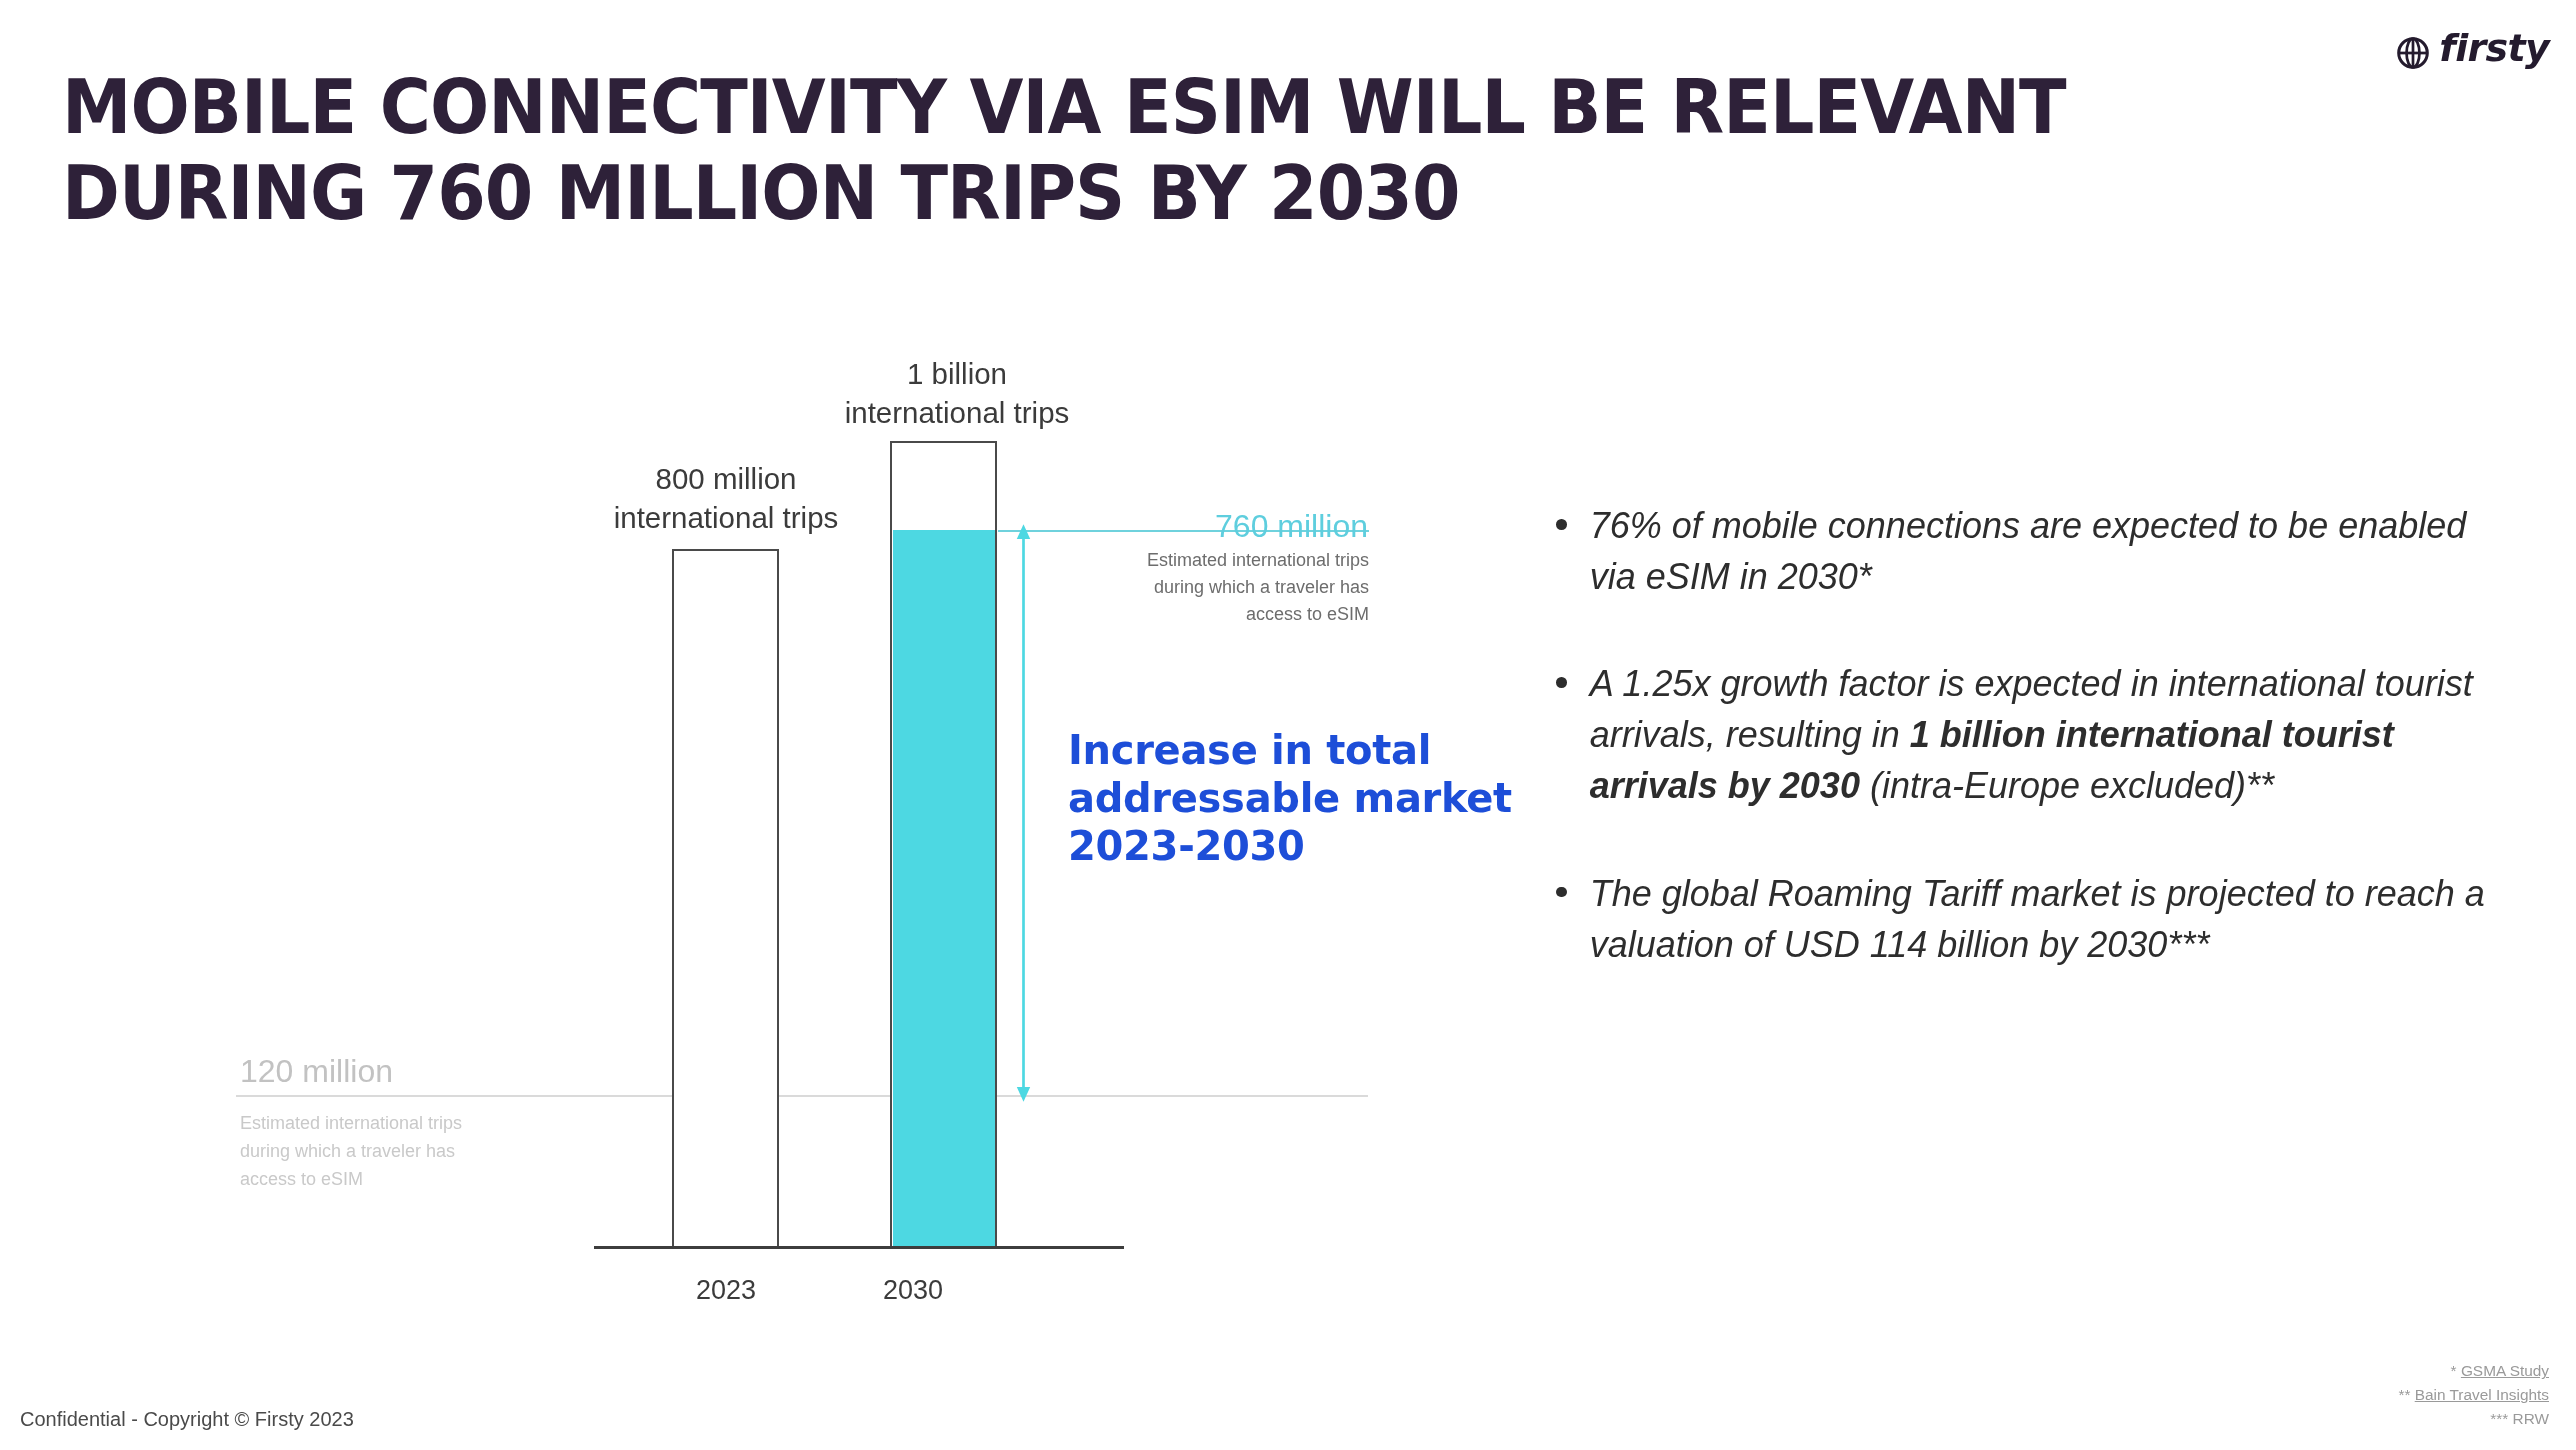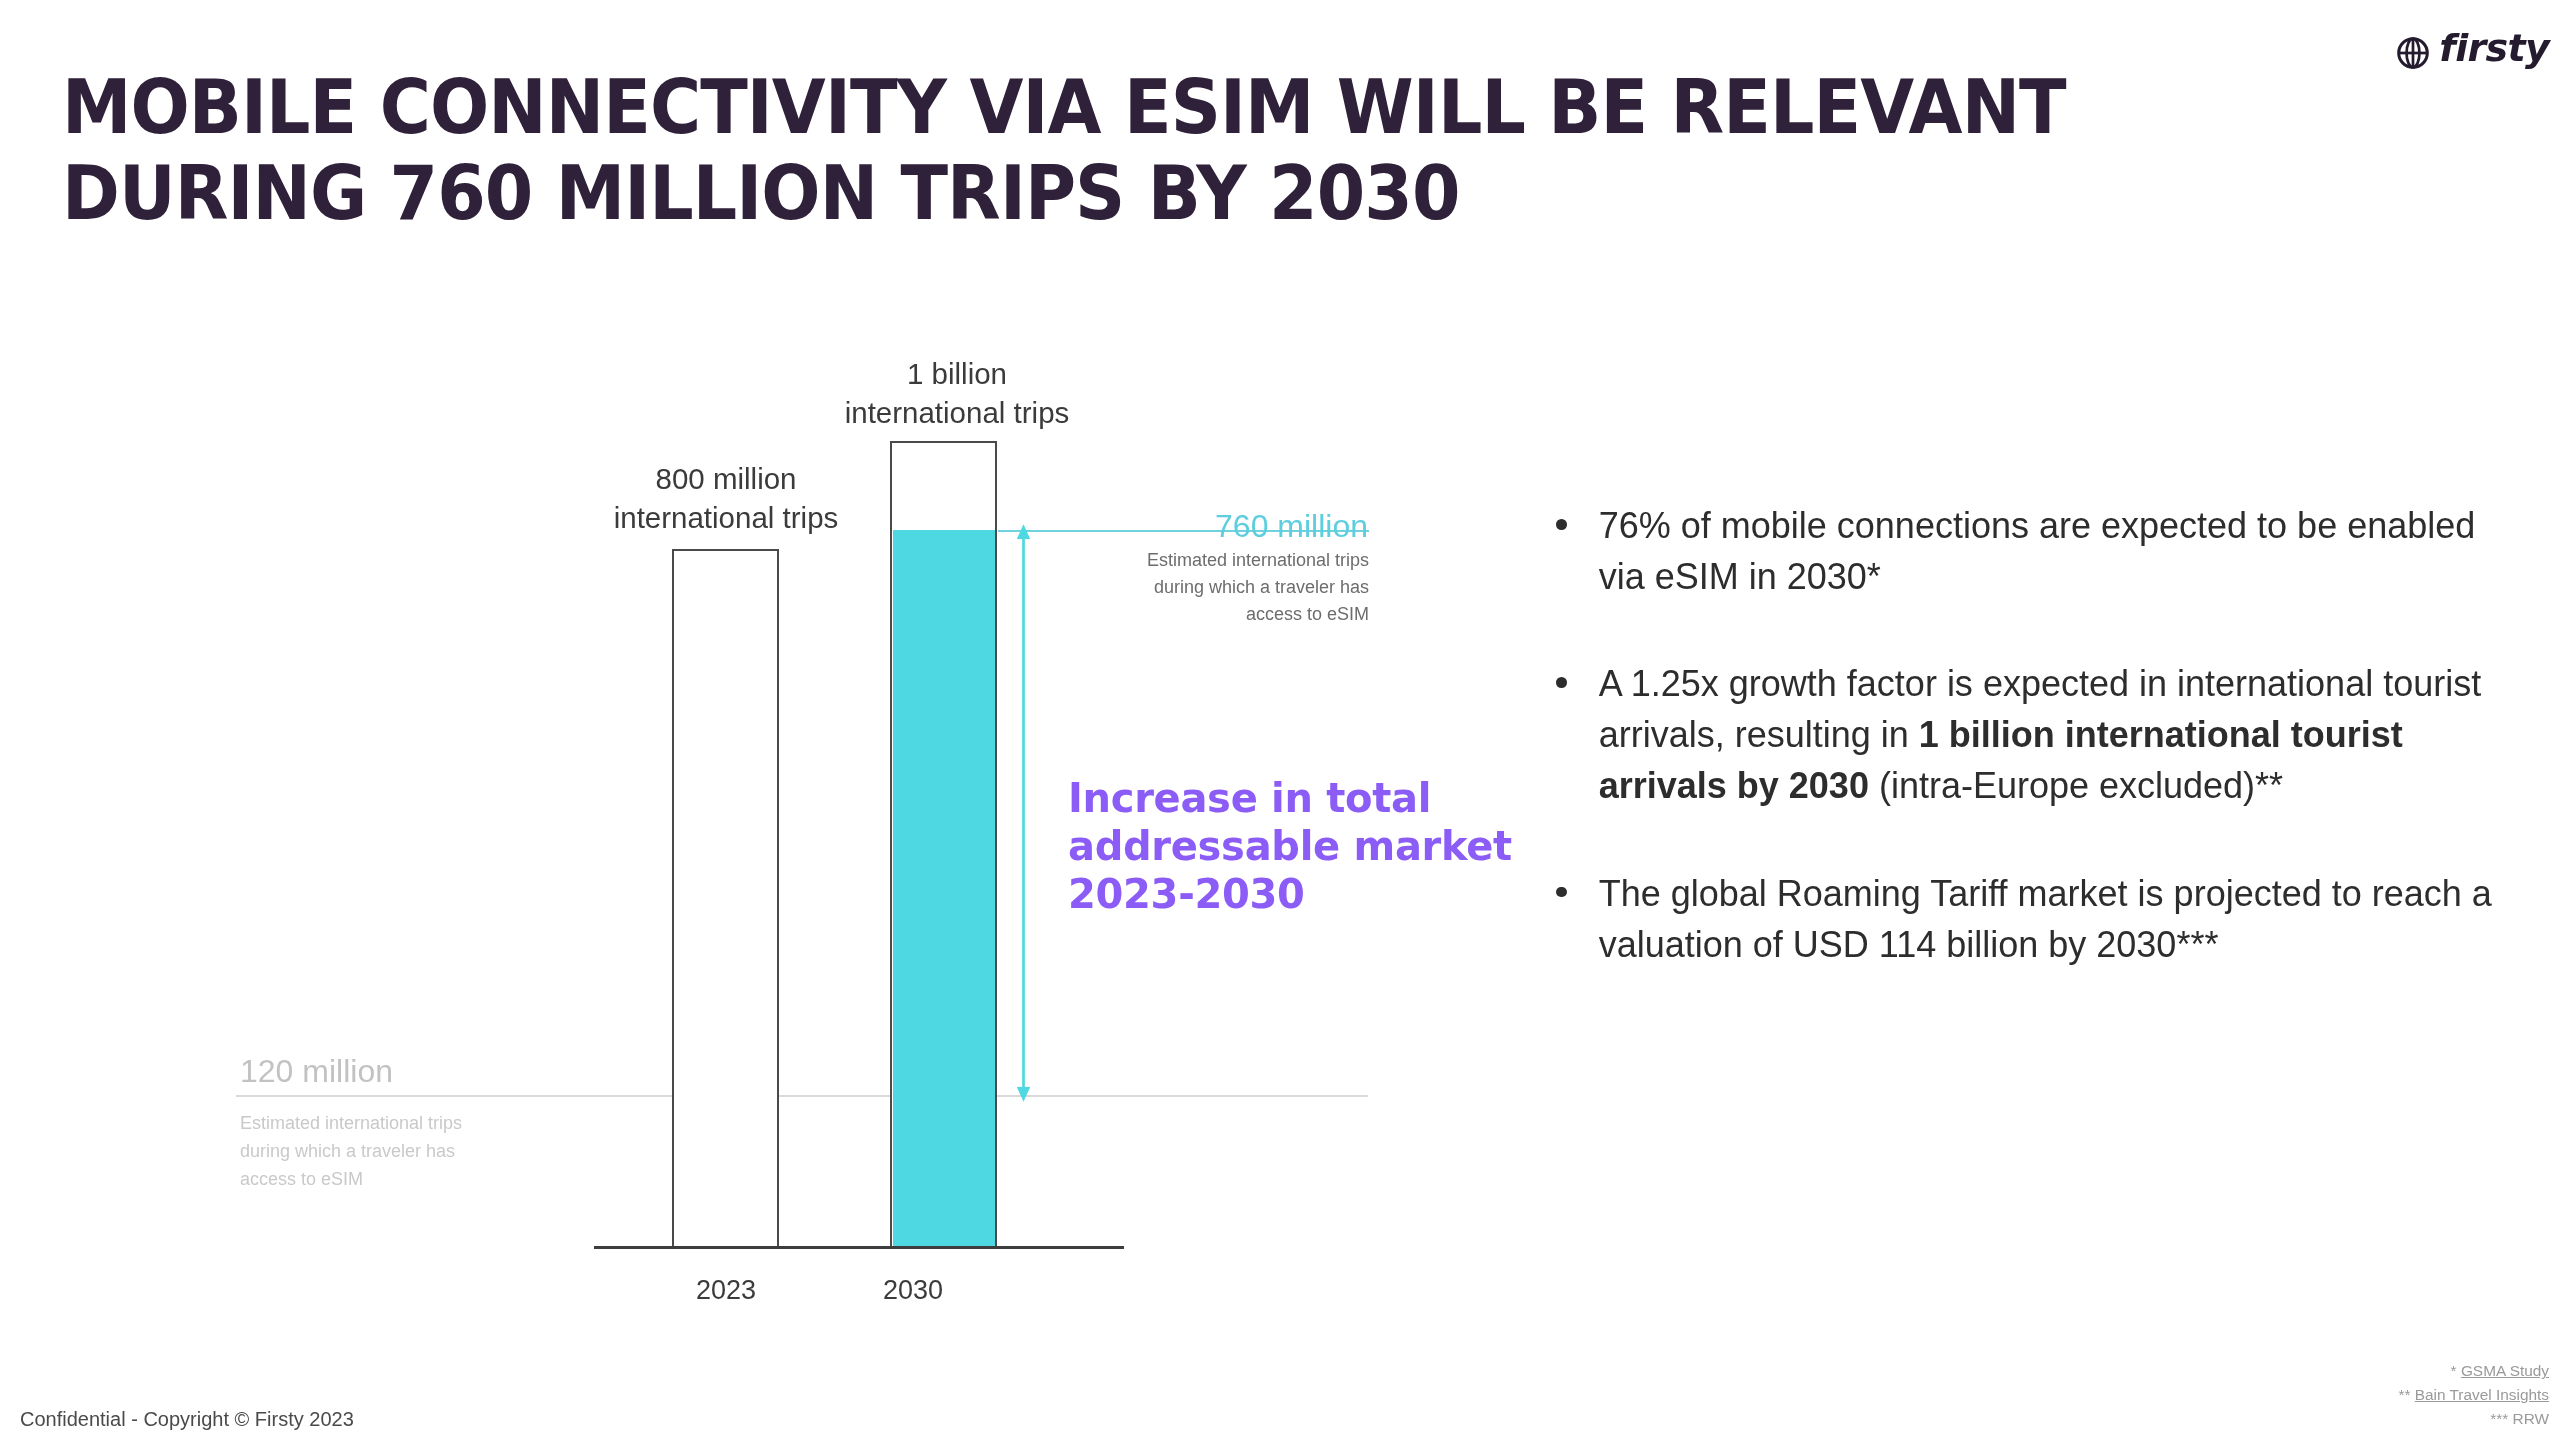--- a/index.html
+++ b/index.html
@@ -92,28 +92,27 @@
     font-size:18px; line-height:1.55; color:#c9c9c9;
   }
 
   
   #arrow { position:absolute; left:1002px; top:523px; width:43px; height:580px; }
 
   
   #increase {
     position:absolute; left:1068px; top:726px; width:510px;
     font-size:40px; font-weight:bold; line-height:1.2;
-    color:#8b5cf6; font-family:"DejaVu Sans", sans-serif;
+    color:#1d4ed8; font-family:"DejaVu Sans", sans-serif;
     letter-spacing:-0.3px;
-    margin-top:48px;
   }
 
   
   #bullets { position:absolute; left:1556px; top:500px; width:939px; }
-  .bullet { display:flex; gap:32px; margin-bottom:56px; }
+  .bullet { display:flex; gap:23px; margin-bottom:56px;font-style:italic; }
   .bullet .dot {
     flex:0 0 auto; width:10.7px; height:10.7px; border-radius:50%;
     background:#2d2d2d; margin-top:19px;
   }
   .bullet .text {
     font-size:36px; line-height:1.42; color:#2d2d2d;
     font-family:"Liberation Sans", sans-serif;
   }
   .bullet .text b { font-weight:bold; }
 

